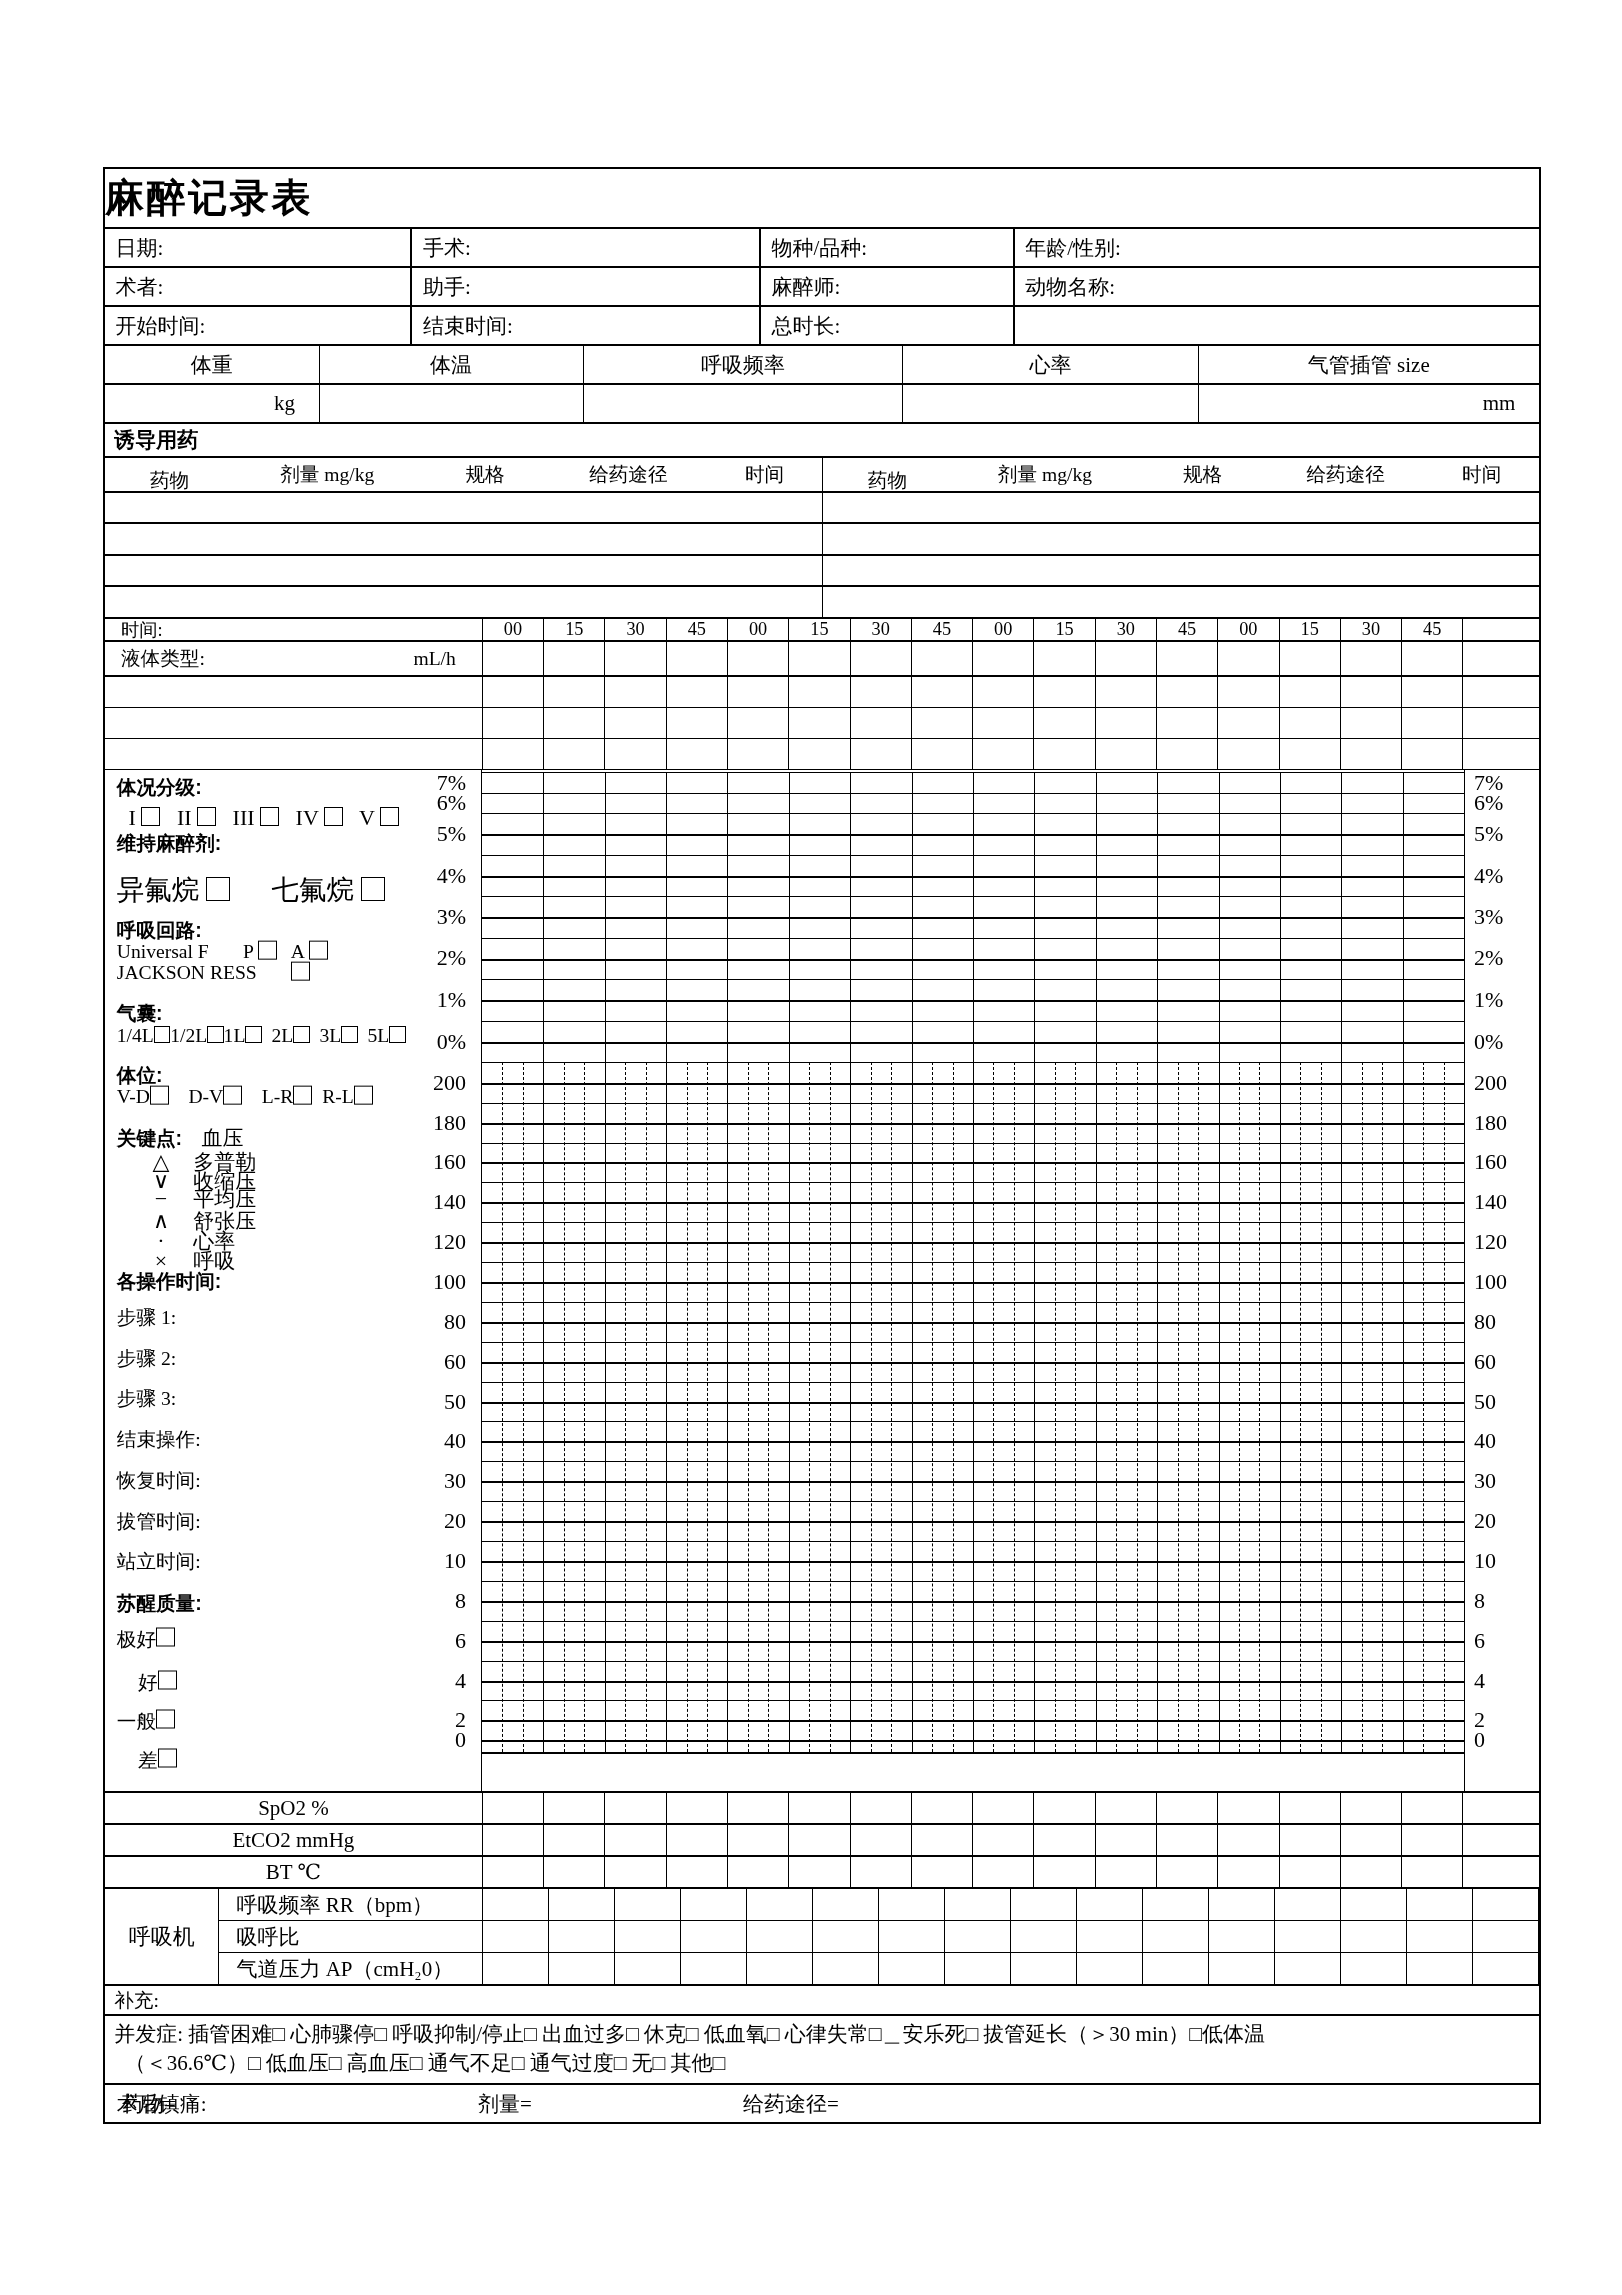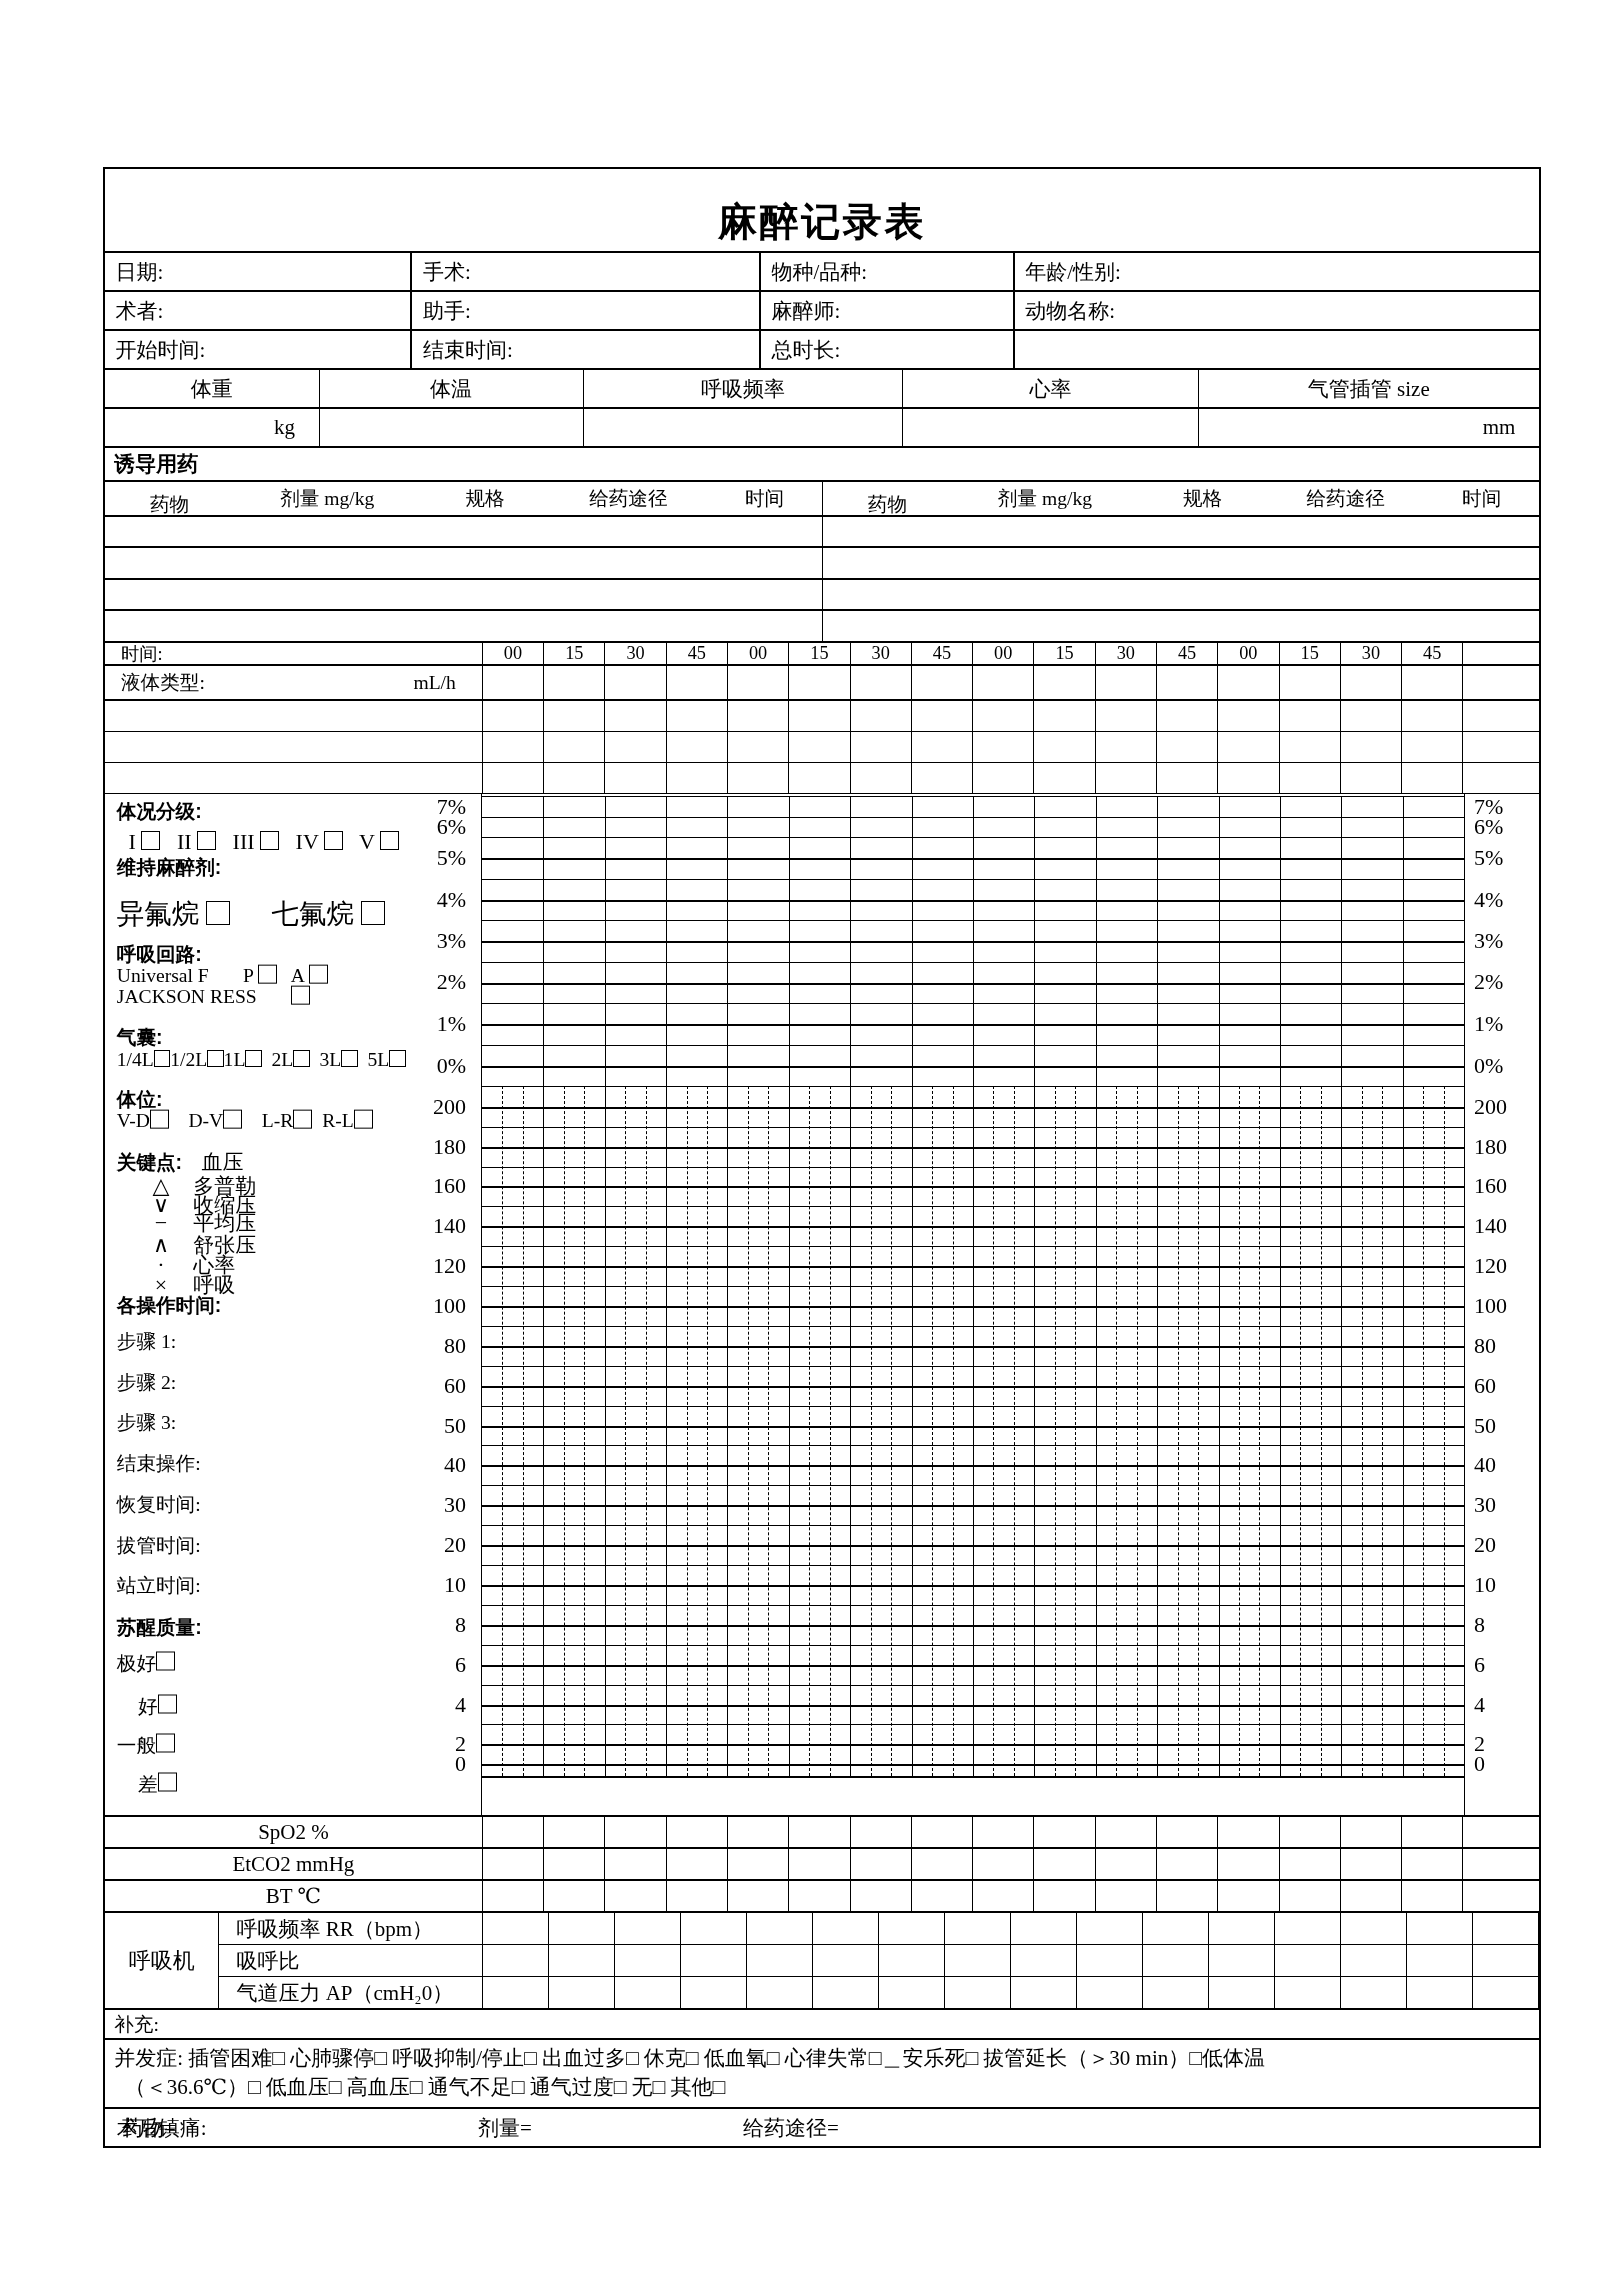--- a/index.html
+++ b/index.html
@@ -1,19 +1,19 @@
 <!DOCTYPE html>
 <html style="font-size:10.5px"><head>
 <meta charset="utf-8">
 <style>
   html,body{margin:0;padding:0;}
   .page{position:relative;width:1623px;height:2295px;background:#ffffff;
         font-family:"Liberation Serif","DejaVu Serif",serif;color:#000;}
   .form{position:absolute;left:103px;top:167px;width:1434px;border:2px solid #000;background:#fff;}
-  .trow{height:58px;border-bottom:2px solid #000;display:flex;align-items:center;justify-content:center;margin-top:24px;}
+  .trow{height:58px;border-bottom:2px solid #000;display:flex;align-items:center;}
   .title{font-size:39px;font-weight:bold;font-family:"Liberation Sans","DejaVu Sans",sans-serif;letter-spacing:2.6px;}
   .irow{display:flex;height:37px;border-bottom:2px solid #000;font-size:21px;}
   .irow .c{display:flex;align-items:center;padding-left:10.5px;border-left:2px solid #000;box-sizing:border-box;}
   .irow .c:first-child{border-left:none;}
   .ca{width:21.3%;} .cb2{width:24.3%;} .cc{width:17.7%;} .cd{width:36.7%;}
   .vrow,.urow{display:flex;height:37px;border-bottom:2px solid #000;font-size:21px;}
   .vrow .c,.urow .c{display:flex;align-items:center;justify-content:center;border-left:1.3px solid #000;box-sizing:border-box;}
   .vrow .c:first-child,.urow .c:first-child{border-left:none;}
   .v1{width:14.9%;} .v2{width:18.4%;} .v3{width:22.3%;} .v4{width:20.6%;} .v5{width:23.8%;}
   .urow .c{justify-content:flex-end;padding-right:23.6px;}

